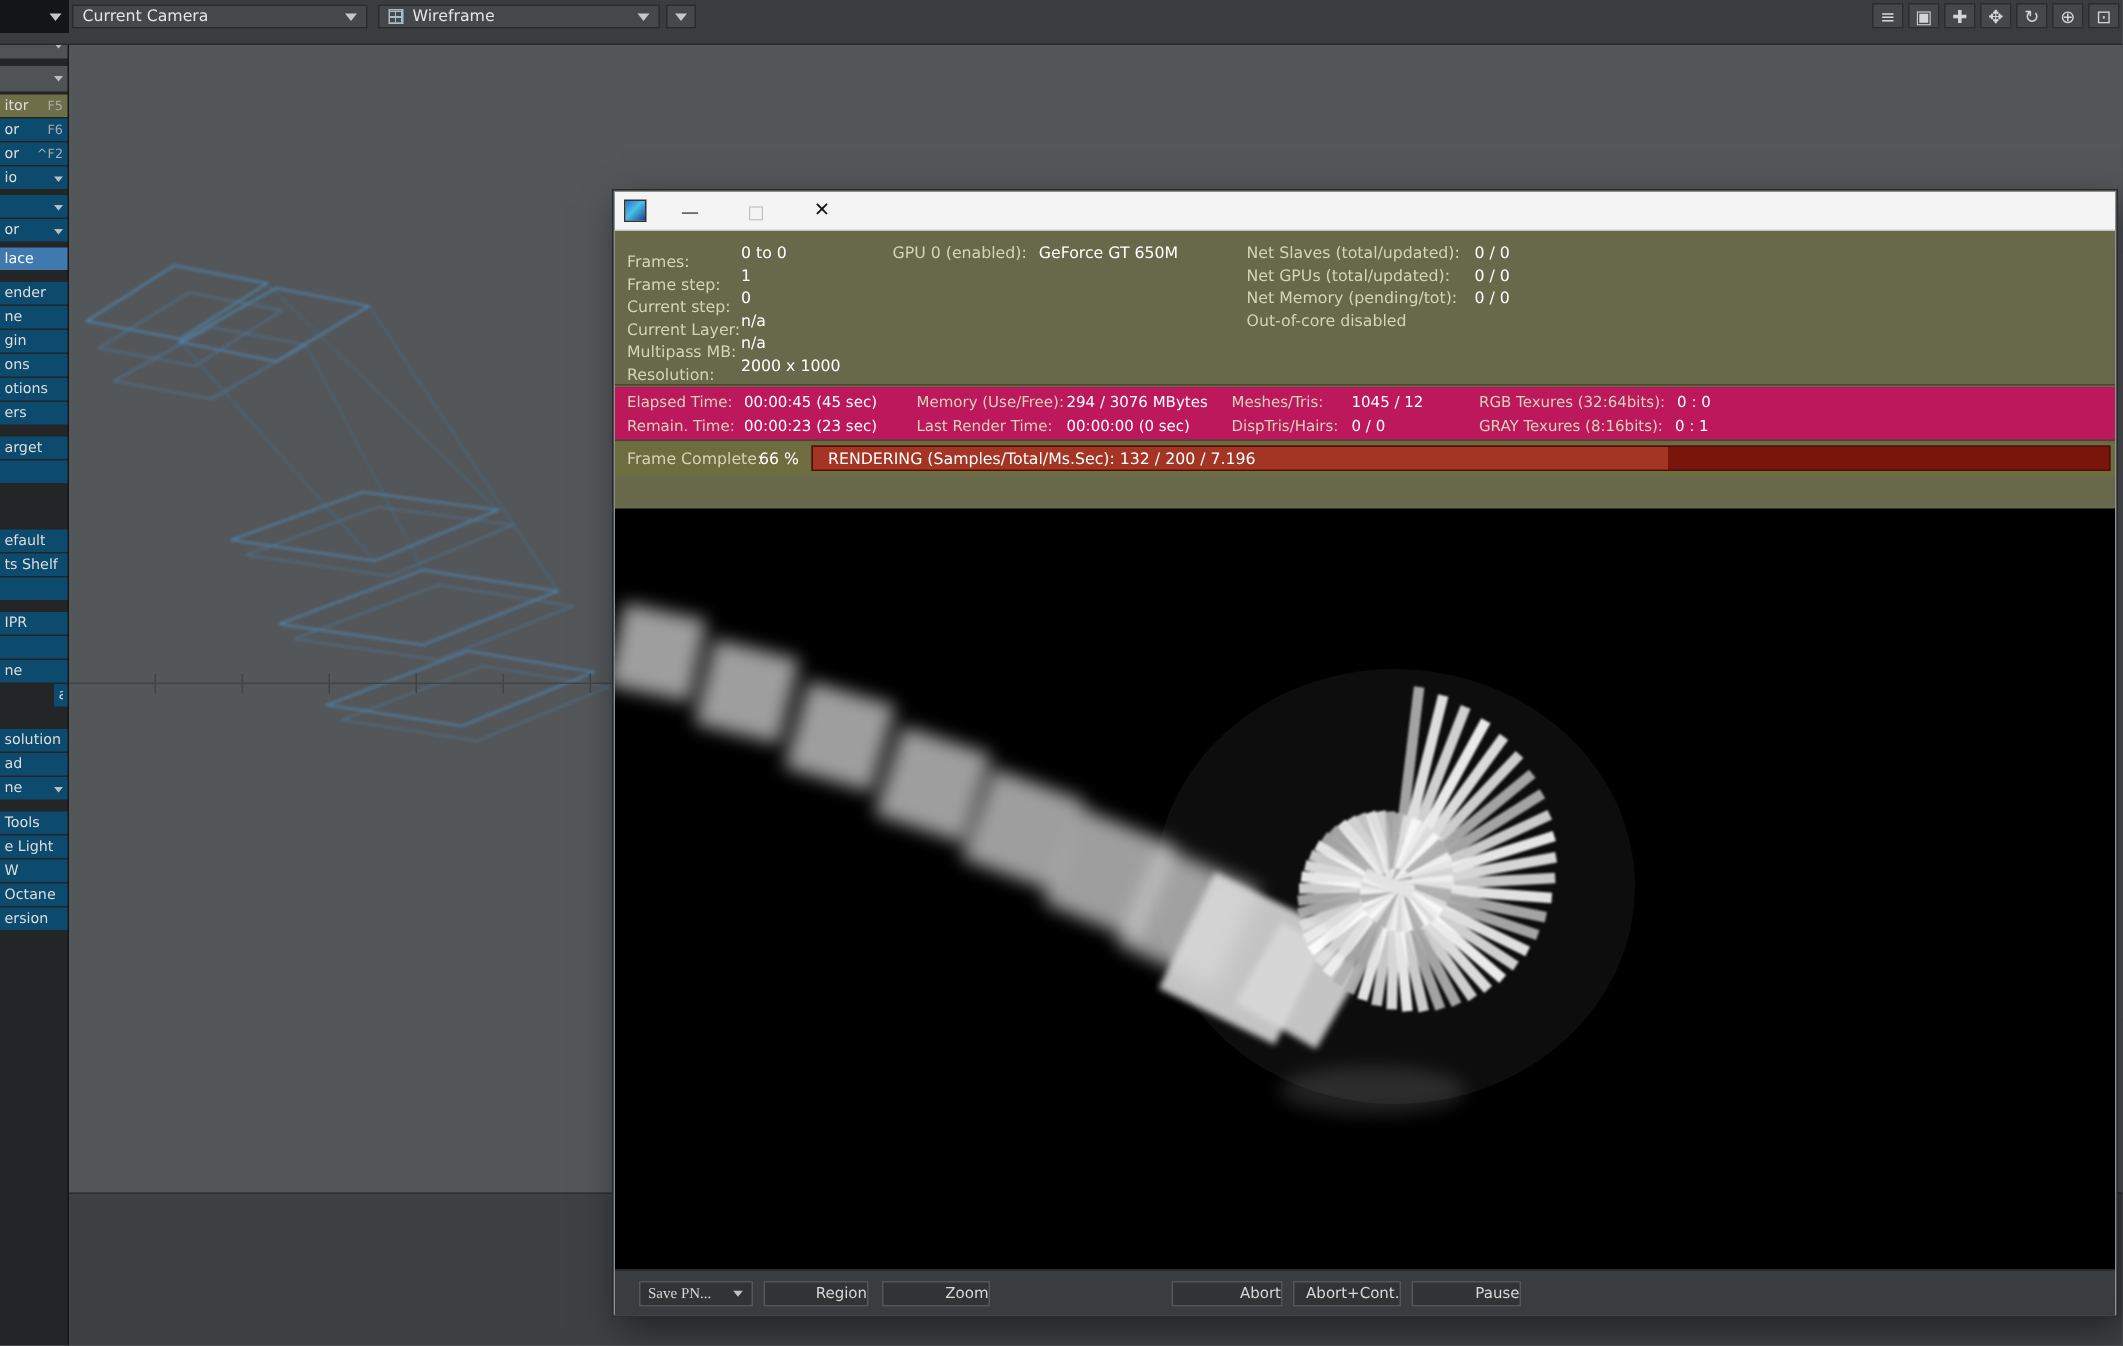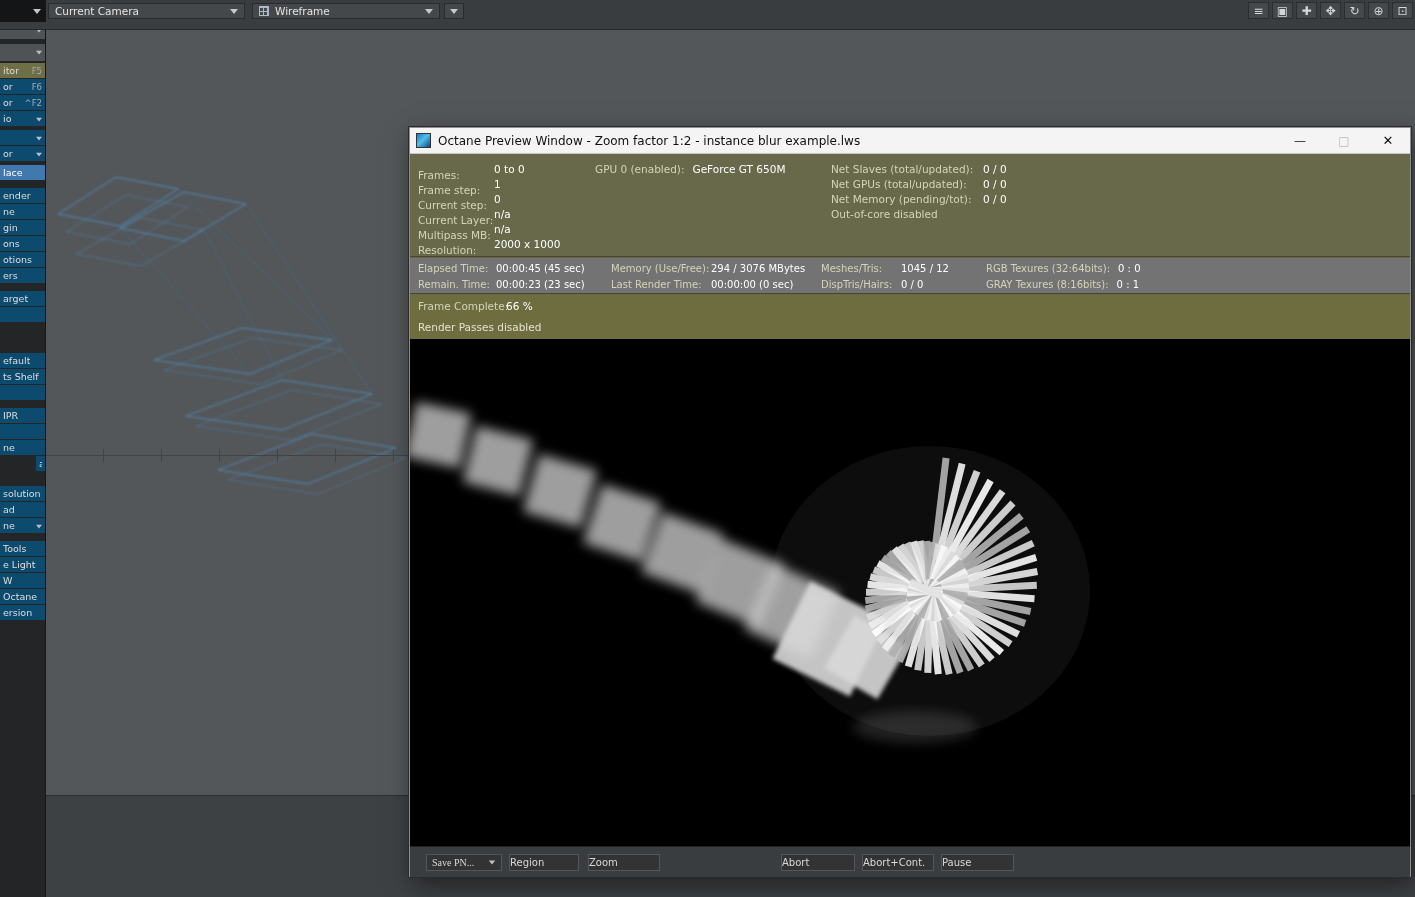--- a/index.html
+++ b/index.html
@@ -50,39 +50,39 @@
   .capbtn.close{font-size:13px;color:#111;}
 
   .info{position:absolute;left:0;top:26px;width:1000px;height:103px;background:#68684a;border-bottom:1px solid #47472f;font-size:10.5px;}
   .col{position:absolute;top:7px;}
   .irow{height:15px;display:flex;align-items:center;white-space:nowrap;}
   .lbl{color:#d4d4b9;}
   .val{color:#ffffff;}
   .col-left .lbl{width:76px;margin-top:12px;}
   .col-net .lbl{width:152px;}
 
-  .stats{position:absolute;left:0;top:130px;width:1000px;height:36px;background:#737373;border-bottom:1px solid #47472f;font-size:10px;}
+  .stats{position:absolute;left:0;top:130px;width:1000px;height:36px;background:#be185d;border-bottom:1px solid #47472f;font-size:10px;}
   .scell{position:absolute;display:flex;white-space:nowrap;align-items:center;height:13px;}
   .scell .lbl{display:inline-block;}
   .scell .val{display:inline-block;}
 
   .framerow{position:absolute;left:0;top:167px;width:1000px;height:22px;background:#6d6d40;font-size:10.5px;}
   .fc-lbl{position:absolute;left:8px;top:5px;color:#d4d4b9;white-space:nowrap;}
   .fc-val{position:absolute;left:96px;top:5px;color:#fff;}
   .progress{position:absolute;left:131px;top:2px;width:866px;height:17px;background:#7a150c;border:1px solid #4d0f08;}
   .pfill{position:absolute;left:0;top:0;height:100%;background:#a43424;}
   .ptext{position:absolute;left:10px;top:2px;color:#ffffff;white-space:nowrap;}
 
   .passesrow{position:absolute;left:0;top:189px;width:1000px;height:22px;background:#6d6d40;font-size:10.5px;}
   .passes-lbl{position:absolute;left:8px;top:4px;color:#e3e3cd;}
 
   .render{position:absolute;left:0;top:211px;width:1000px;height:507px;background:#000;overflow:hidden;}
 
   .wfooter{position:absolute;left:0;top:718px;width:1000px;height:31px;background:#3a3d40;border-top:1px solid #222426;font-size:10px;}
-  .fbtn{position:absolute;top:7px;height:17px;background:#313335;border:1px solid #54565a;color:#d8d8d8;display:flex;align-items:center;justify-content:flex-start;white-space:nowrap;cursor:default;}
+  .fbtn{position:absolute;top:7px;height:17px;background:#313335;border:1px solid #54565a;color:#d8d8d8;display:flex;align-items:center;justify-content:flex-end;white-space:nowrap;cursor:default;}
   .fbtn.save{justify-content:space-between;padding:0 5px;}
   .fbtn.save .chev{transform:scale(.8);border-top-color:#c0c0c0;}
 </style>
 </head>
 <body>
 
 <div id="app">
 
   <div class="topbar">
     <div class="corner-dd">
@@ -257,21 +257,20 @@
       <div class="tick" style="left:289px"></div>
       <div class="tick" style="left:347px"></div>
     </div>
     <div class="vp-bottom"></div>
   </div>
 
   <div class="window">
 
     <div class="titlebar">
       <span class="win-ic"></span>
-      <span class="titletext">Octane Preview Window - Zoom factor 1:2 - instance blur example.lws</span>
       <span class="capbtn min">—</span>
       <span class="capbtn max">□</span>
       <span class="capbtn close">✕</span>
     </div>
 
     <div class="info">
       <div class="col col-left" id="info-col-left" style="left:8px">
           <div class="irow">
             <span class="lbl">Frames:</span>
             <span class="val">0 to 0</span>
@@ -353,25 +352,26 @@
         </div>
         <div class="scell" style="left: 576px; top: 20px;">
           <span class="lbl" style="margin-right: 8px;">GRAY Texures (8:16bits):</span>
           <span class="val">0 : 1</span>
         </div>
       </div>
 
     <div class="framerow">
       <span class="fc-lbl">Frame Complete:</span>
       <span class="fc-val">66 %</span>
-    </div>
-
-    <div class="passesrow">
-      <span class="passes-lbl">Render Passes disabled</span>
-    </div>
+      <div class="progress">
+        <div class="pfill" id="pfill" style="width: 66%;"></div>
+        <span class="ptext">RENDERING (Samples/Total/Ms.Sec): 132 / 200 / 7.196</span>
+      </div>
+    </div>
+
 
     <div class="render">
       <svg id="render-art" width="1000" height="507" viewBox="0 0 1000 507">
         <defs>
           <filter id="b6" x="-60%" y="-60%" width="220%" height="220%">
               <feGaussianBlur stdDeviation="6"></feGaussianBlur>
             </filter>
           <filter id="b2" x="-40%" y="-40%" width="180%" height="180%">
               <feGaussianBlur stdDeviation="2.2"></feGaussianBlur>
             </filter>

